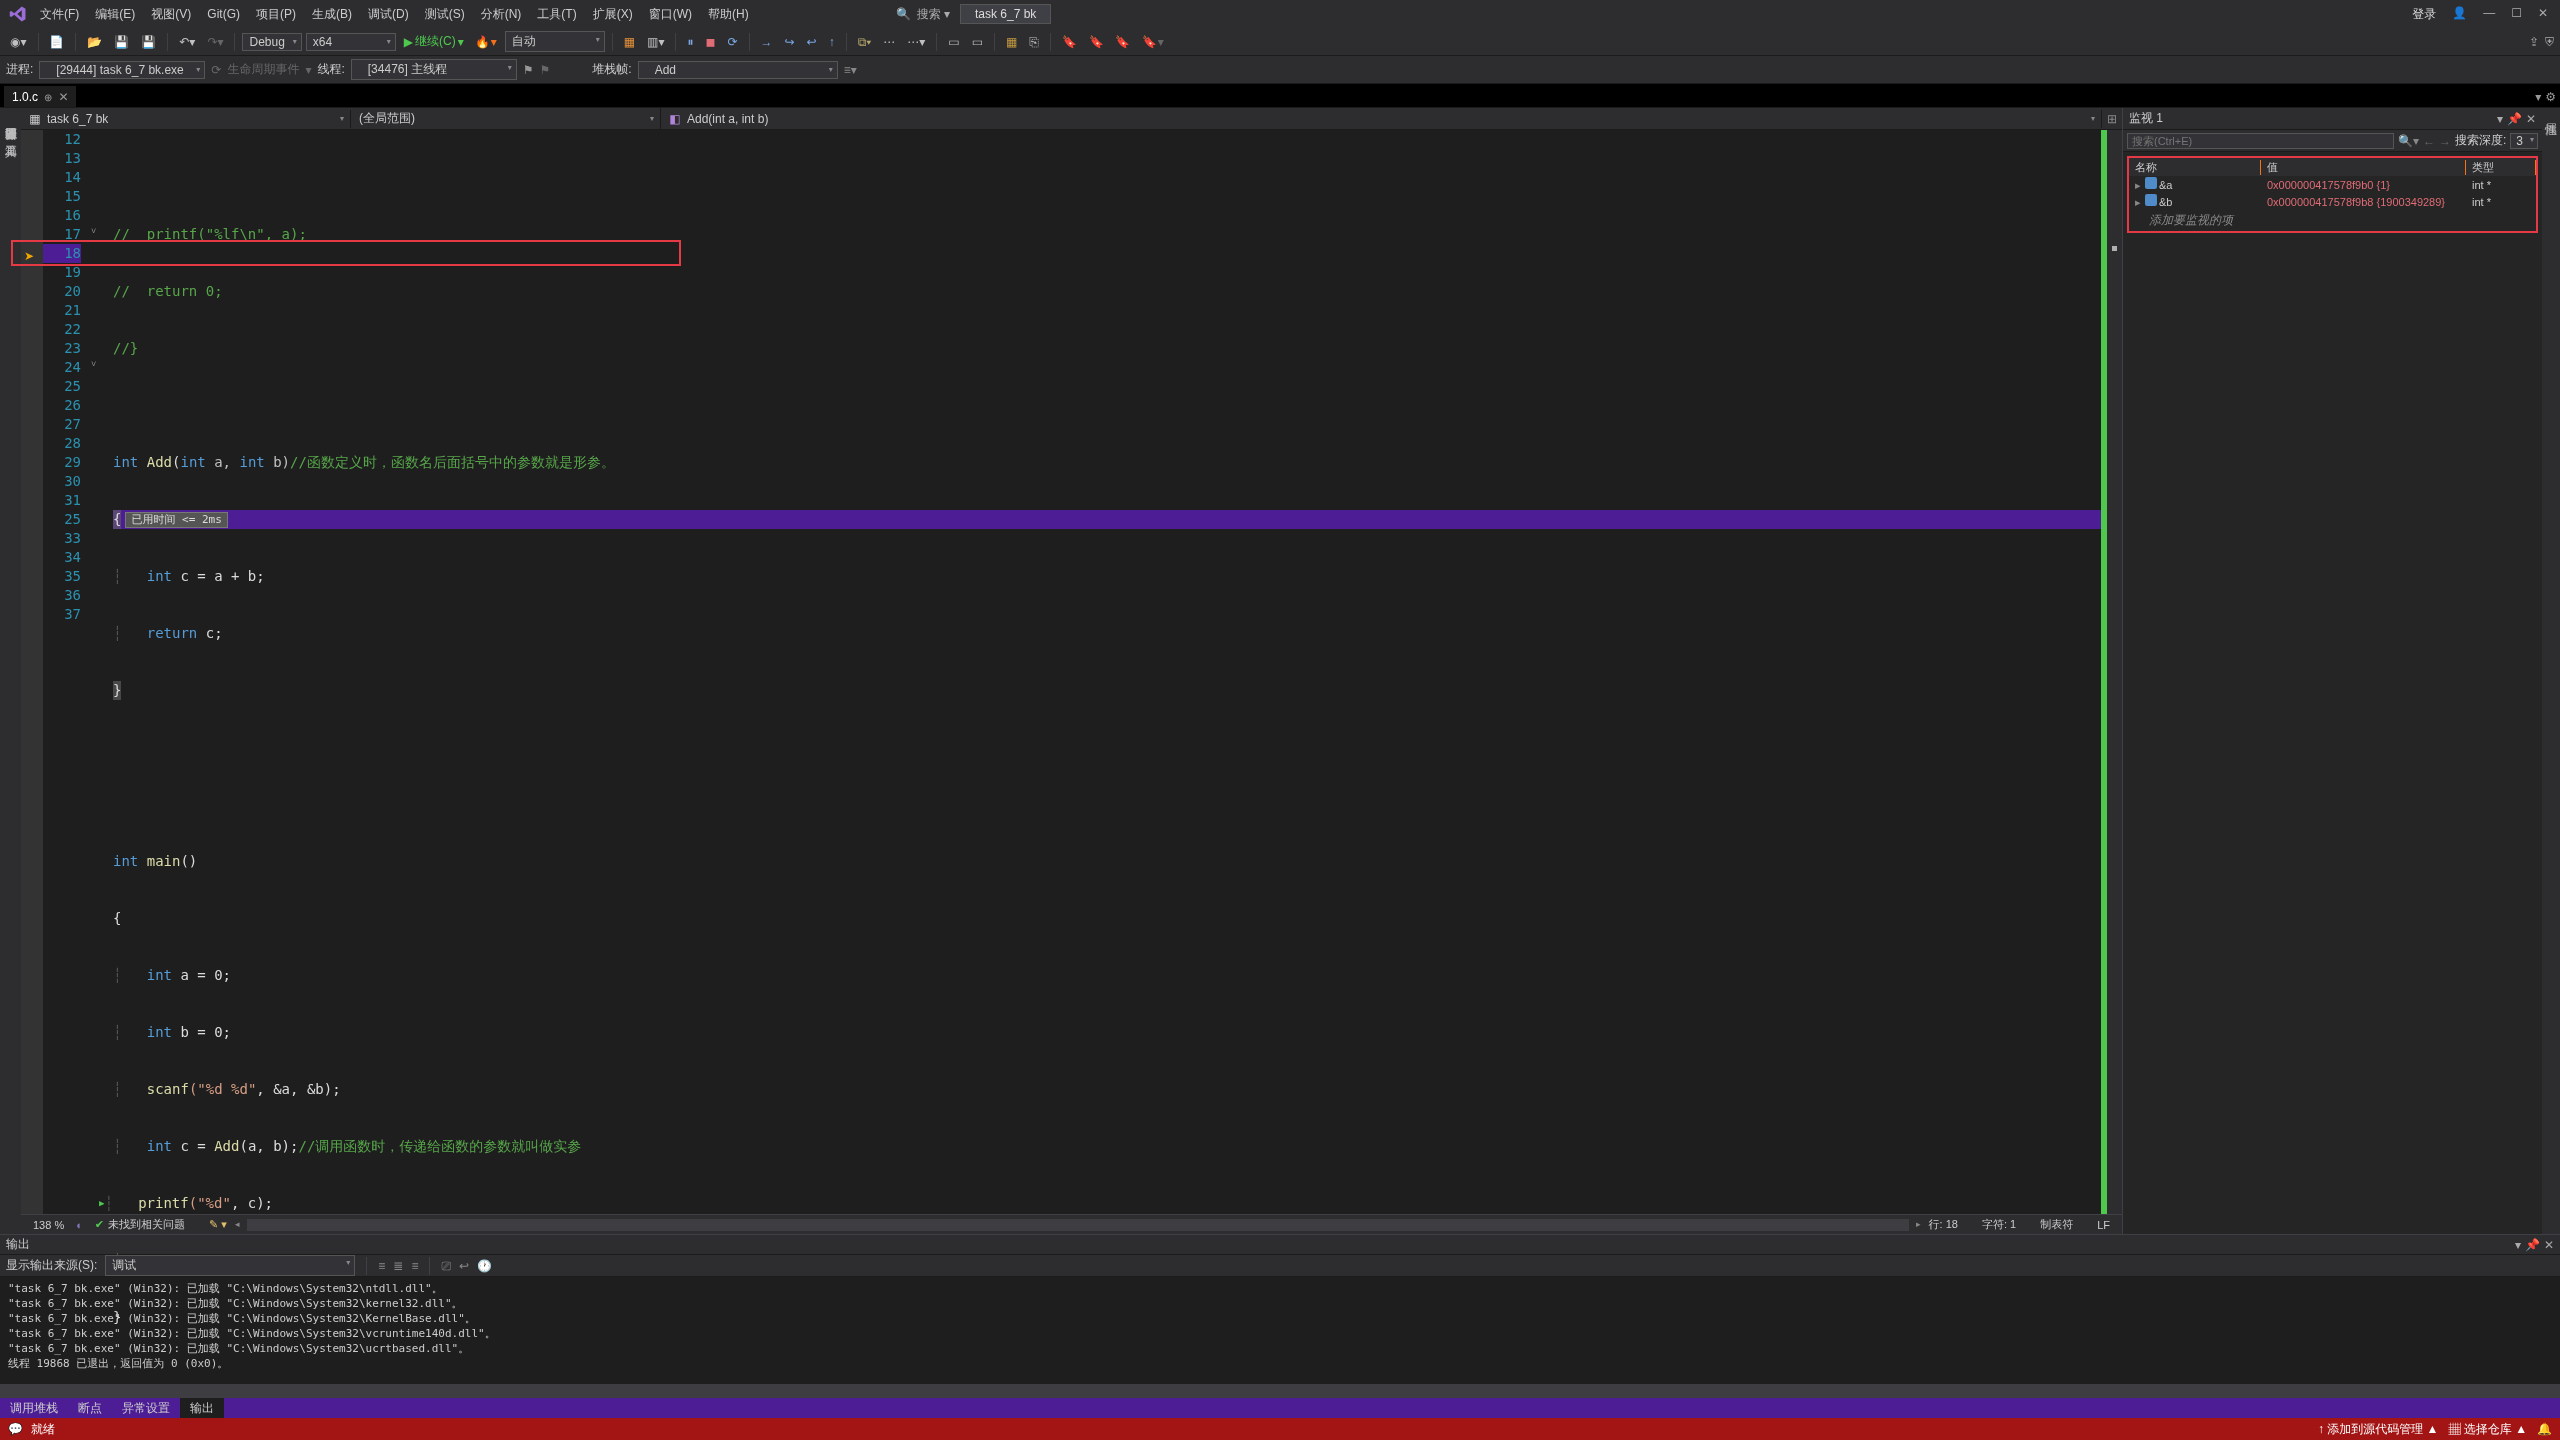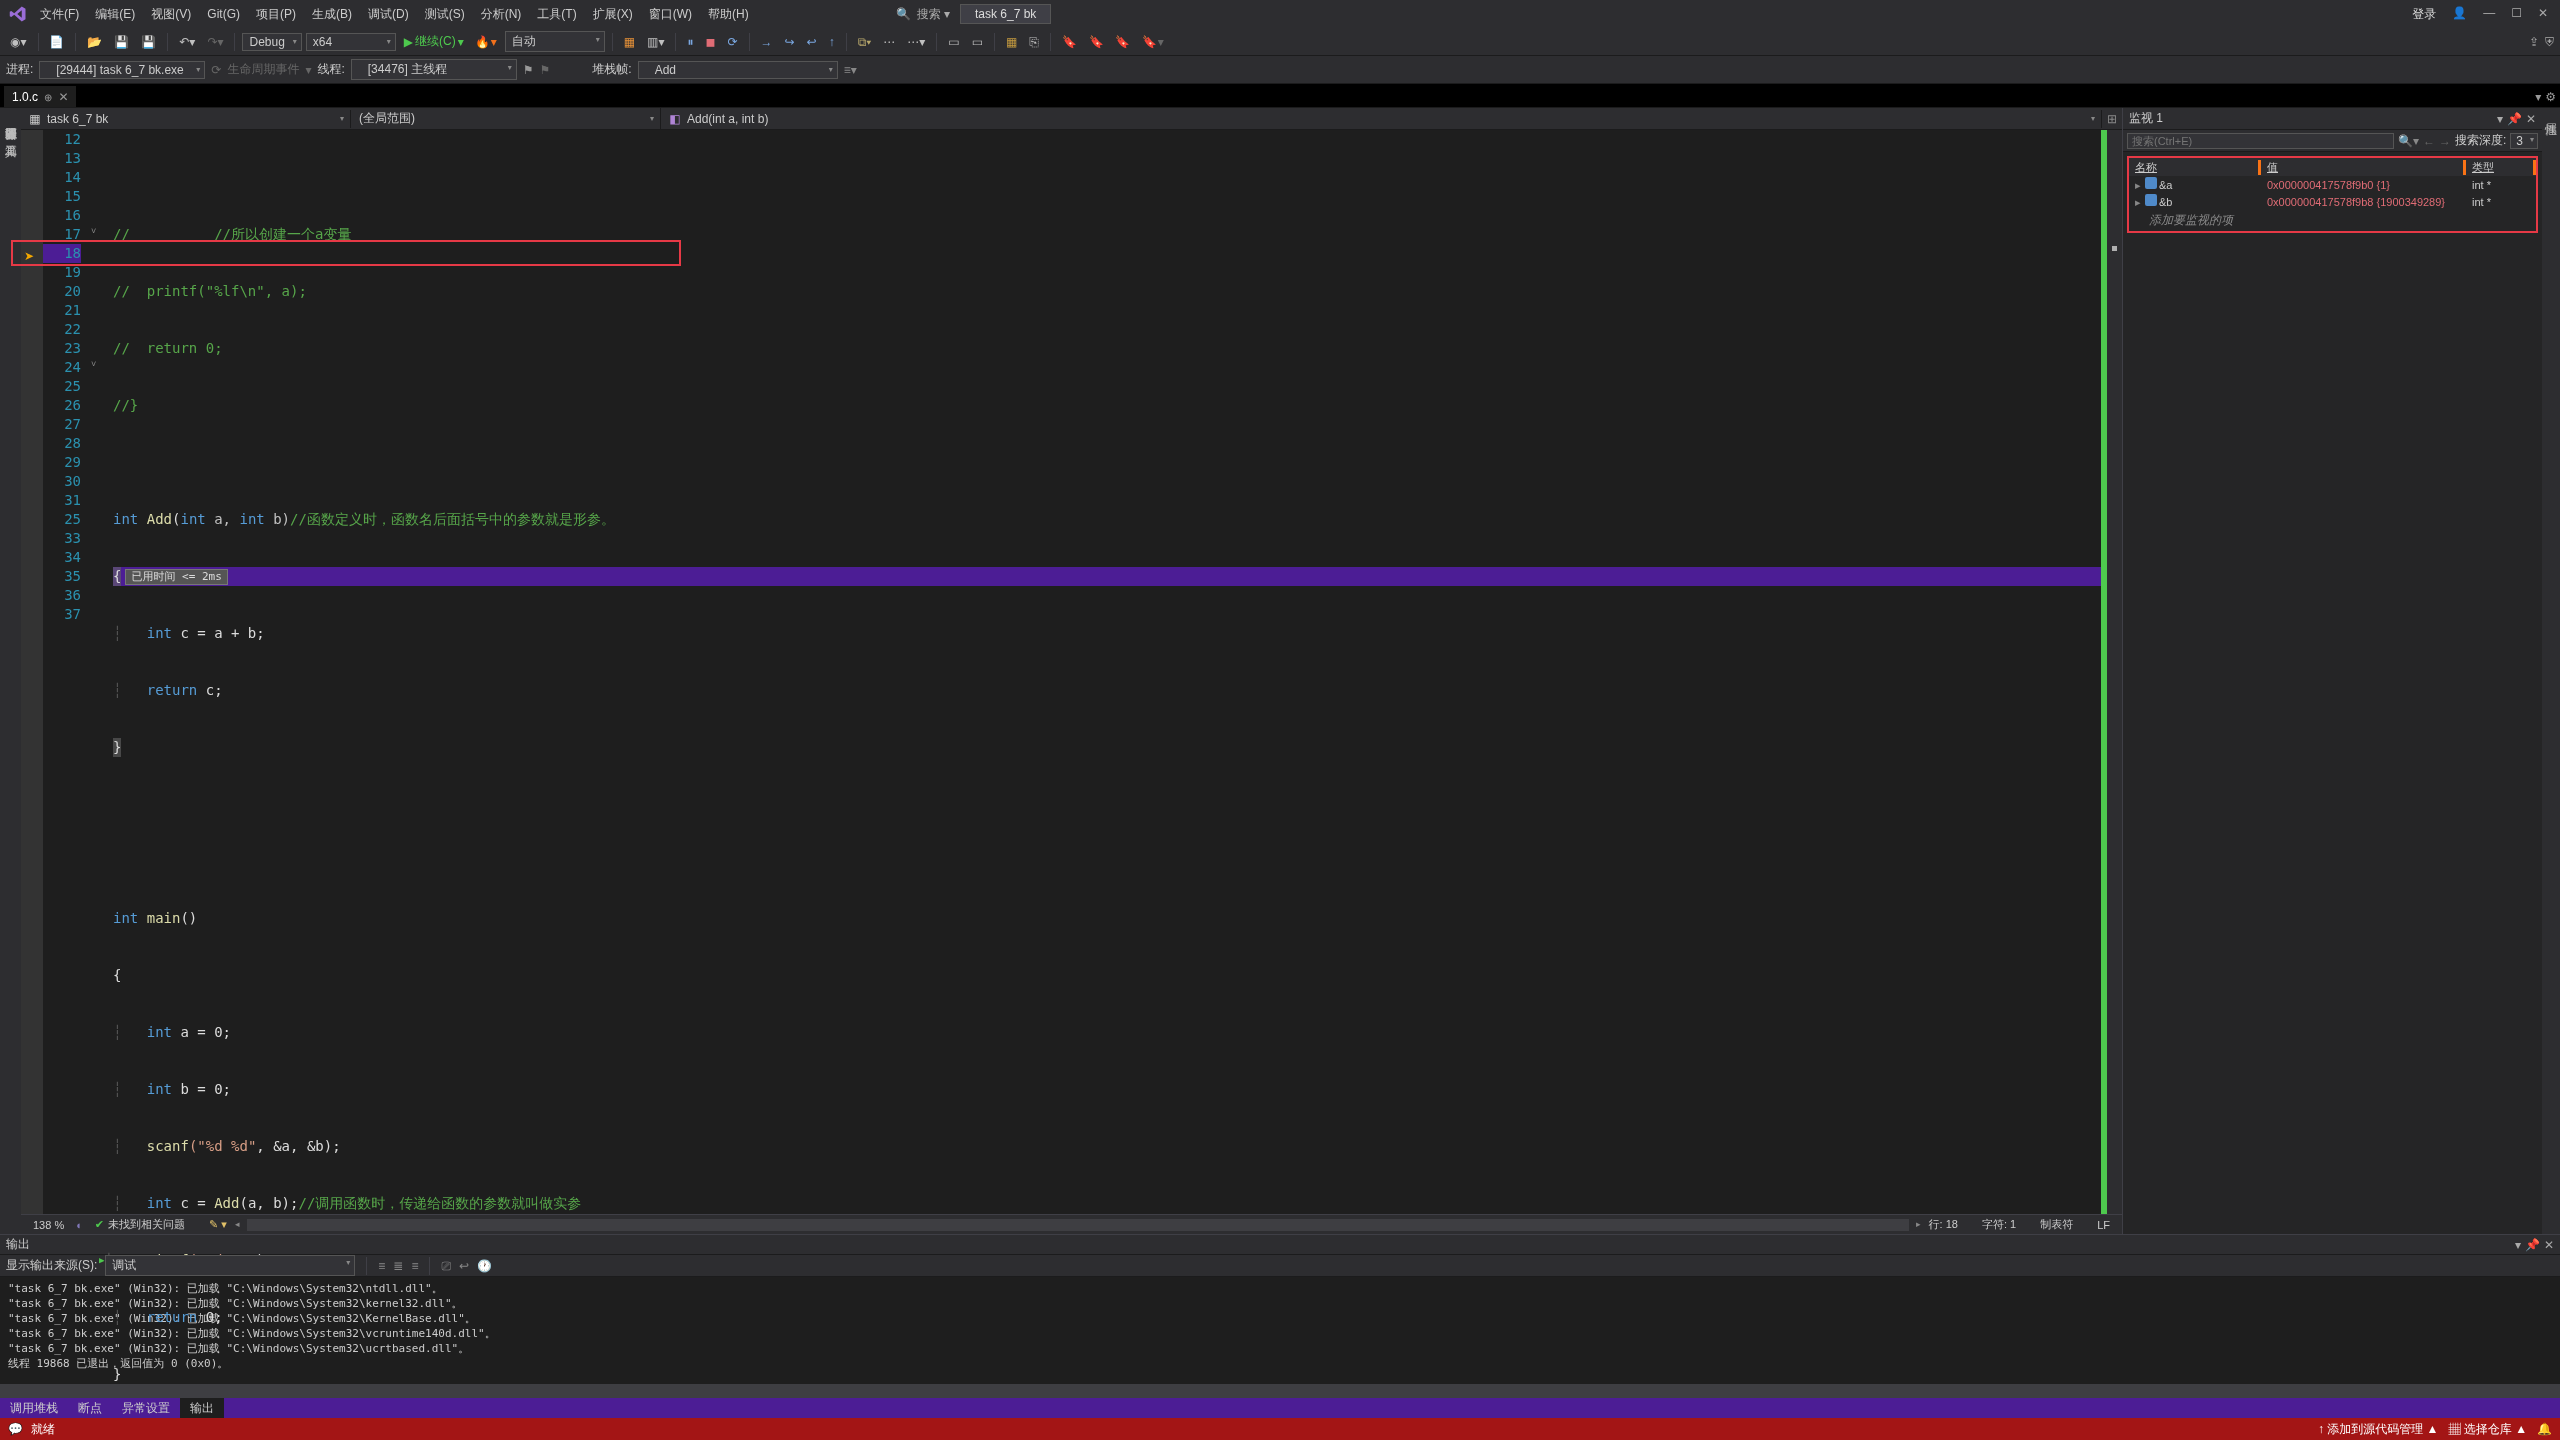--- a/index.html
+++ b/index.html
@@ -96,21 +96,21 @@
 
 .watch-col { width: 420px; background: #252526; display: flex; flex-direction: column; border-left: 1px solid #3f3f46;}
 .panel-title { height: 22px; background: #2d2d30; display: flex; align-items: center; padding: 0 6px; border-bottom: 1px solid #1b1b1c;}
 .panel-title .right { margin-left: auto; display: flex; gap: 4px; color: #aaa;}
 .panel-search { height: 22px; background: #2d2d30; display: flex; align-items: center; padding: 0 4px; gap: 4px; border-bottom: 1px solid #1b1b1c;}
 .panel-search input { flex: 1; background: #333337; border: 1px solid #555; color: #ccc; padding: 1px 4px; font-family: inherit; font-size: 11px; }
 .depthbox { background:#333337; border:1px solid #555; padding: 0 14px 0 5px; position:relative;}
 .depthbox::after{content:"▾"; position:absolute; right:3px; font-size:8px; color:#888; top:1px;}
 .watch-table { border: 2px solid #e63946; margin: 4px;}
 .watch-header { display: flex; background: #2d2d30; height: 18px; align-items: center; font-size: 11px;}
-.watch-header > div { padding: 0 6px; border-right: 3px solid #f97316; text-decoration: underline;}
+.watch-header > div { padding: 0 6px; border-right: 1px solid #f97316;}
 .wc-name{ width: 132px;} .wc-val{ flex:1;} .wc-type{ width: 70px; border-right:none;}
 .watch-row { display: flex; height: 17px; align-items: center; font-size: 11px;}
 .watch-row > div { padding: 0 6px;}
 .expand { color: #888; width: 10px; display:inline-block;}
 .varicon { color: #888; margin-right: 2px; display:inline-flex; width:12px; height:12px; background:#4f8ac9; border-radius:2px;}
 .redval { color: #e06c75;}
 .adder { color: #888; font-style: italic; padding: 2px 20px;}
 .rightstrip { width: 18px; background: #2d2d30; writing-mode: vertical-rl; color:#bbb; padding: 6px 1px;}
 
 
@@ -310,21 +310,20 @@
           <div>37</div>
       </div>
       <div class="fold-gutter">
         <span class="foldchev" style="top:96px">˅</span>
         <span class="foldchev" style="top:229px">˅</span>
       </div>
       <div class="code">
         
         <div class="redbox-line" style="left:-96px; top:110px; width:670px; height:26px;"></div>
 
-        <div class="row"><span class="c">//          //所以创建一个a变量</span></div>
         <div class="row"><span class="c">//  </span><span class="c">printf</span><span class="c">("%lf\n", a);</span></div>
         <div class="row"><span class="c">//  return 0;</span></div>
         <div class="row"><span class="c">//}</span></div>
         <div class="row"></div>
         <div class="row"><span class="k">int </span><span class="fn">Add</span><span class="ws">(</span><span class="k">int</span><span class="id"> a, </span><span class="k">int</span><span class="id"> b)</span><span class="c">//函数定义时，函数名后面括号中的参数就是形参。</span></div>
         <div class="row highlight-line"><span class="ws bracehl">{</span><span class="timing-chip">已用时间 &lt;= 2ms</span></div>
         <div class="row"><span style="color:#555">┆   </span><span class="k">int</span><span class="ws"> c = a + b;</span></div>
         <div class="row"><span style="color:#555">┆   </span><span class="k">return</span><span class="ws"> c;</span></div>
         <div class="row"><span class="ws bracehl">}</span></div>
         <div class="row"></div>

